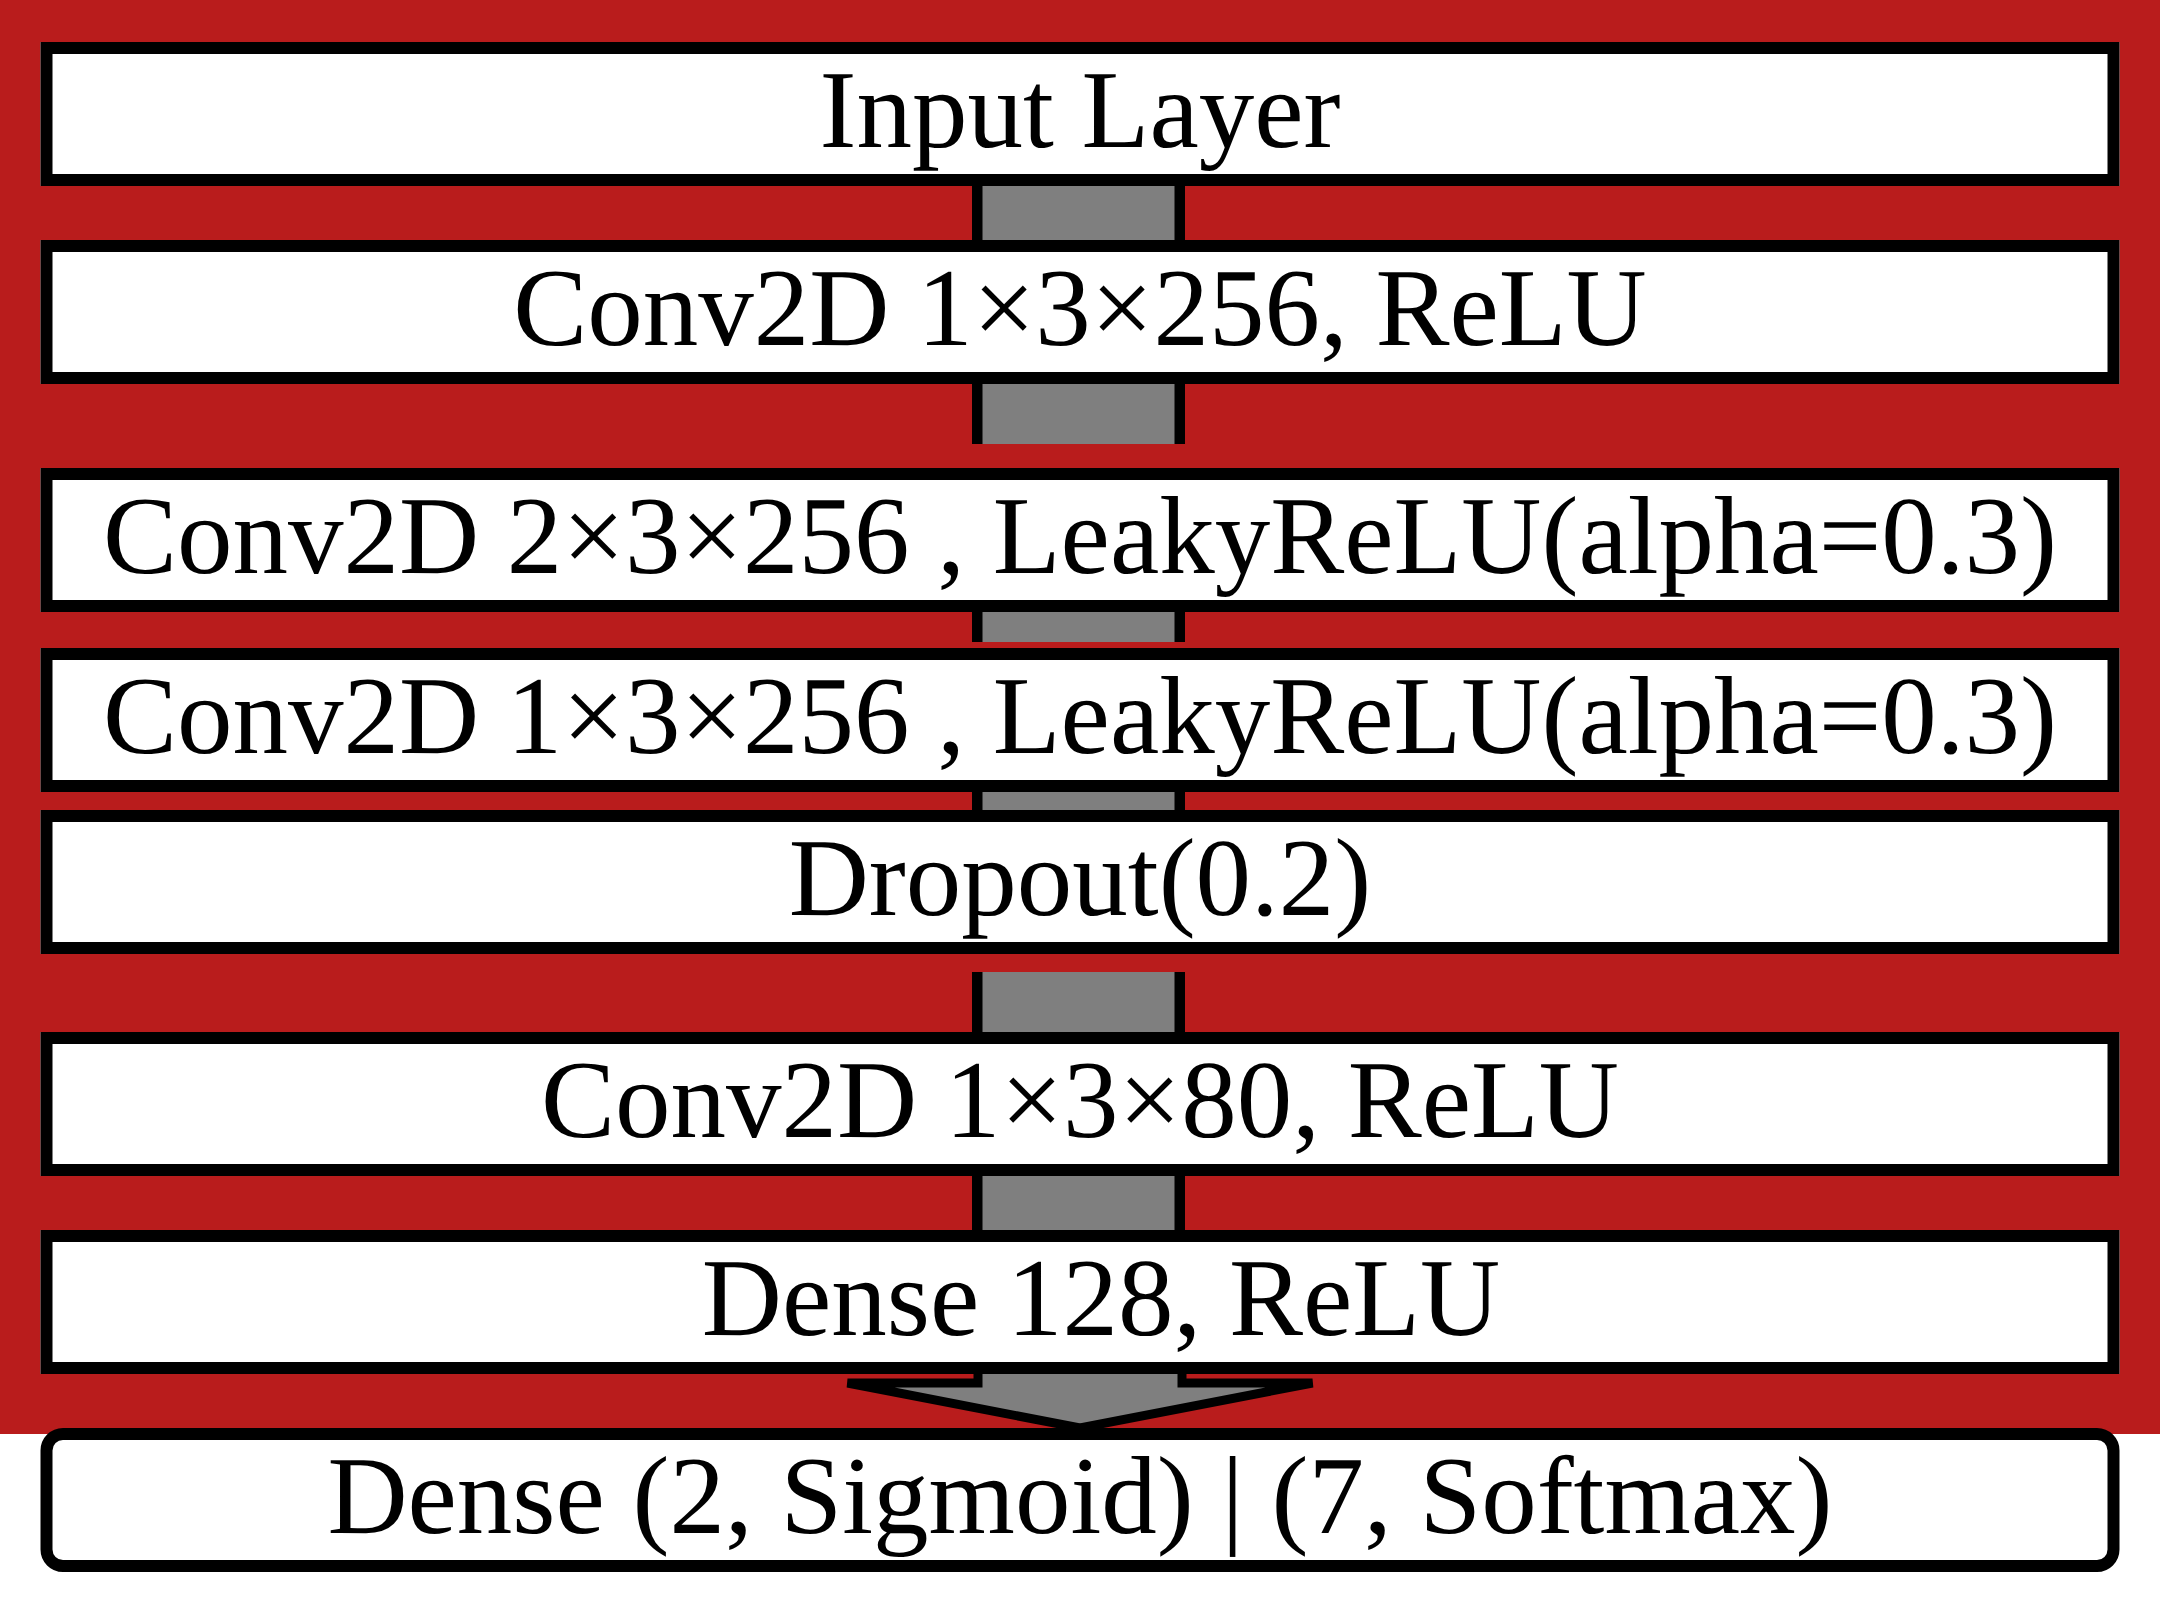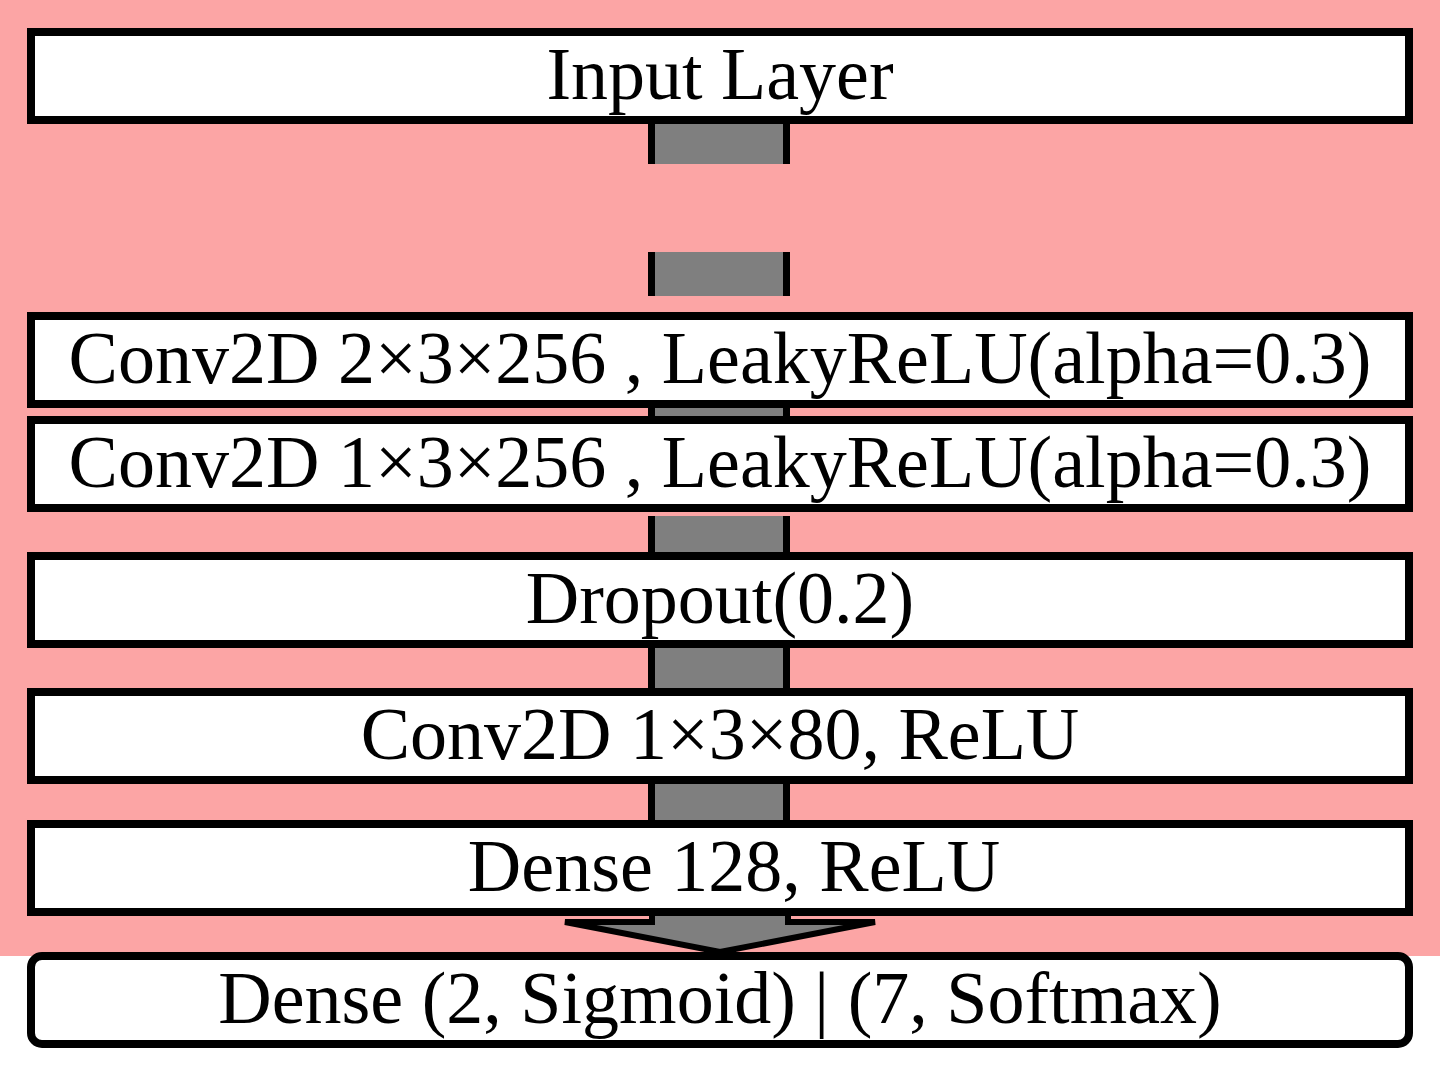--- a/index.html
+++ b/index.html
@@ -7,21 +7,21 @@
     padding: 0;
     width: 1440px;
     height: 1070px;
     background: #ffffff;
     overflow: hidden;
   }
   .diagram {
     position: relative;
     width: 1440px;
     height: 956px;
-    background: #fca5a5;
+    background: #b91c1c;
     font-family: "Liberation Serif", "DejaVu Serif", serif;
     color: #000000;
     text-align: center;
   }
   .layer-box {
     position: absolute;
     left: 27px;
     width: 1386px;
     height: 96px;
     box-sizing: border-box;
@@ -35,22 +35,22 @@
   .layer-box span {
     font-size: 74px;
     line-height: 1;
     white-space: pre;
     letter-spacing: 0px;
     transform: translateY(-2px);
   }
   .b1 { top: 28px; }
   .b2 { top: 160px; }
   .b3 { top: 292px; margin-top: 20px; }
-  .b4 { top: 416px; }
-  .b5 { top: 552px; }
+  .b4 { top: 432px; }
+  .b5 { top: 540px; }
   .b6 { top: 688px; }
   .b7 { top: 820px; padding-left: 28px; }
   .b8 { top: 952px; border-radius: 15px; }
 
   .connector {
     position: absolute;
     left: 648px;
     width: 142px;
     height: 44px;
     box-sizing: border-box;
@@ -79,20 +79,23 @@
 <body>
 
 <div class="diagram">
 
   <div class="layer-box b1">
     <span>Input Layer</span>
   </div>
 
   <div class="connector c1"></div>
 
+  <div class="layer-box b2">
+    <span>Conv2D 1×3×256, ReLU</span>
+  </div>
 
   <div class="connector c2"></div>
 
   <div class="layer-box b3">
     <span>Conv2D 2×3×256 , LeakyReLU(alpha=0.3)</span>
   </div>
 
   <div class="connector c3"></div>
 
   <div class="layer-box b4">

